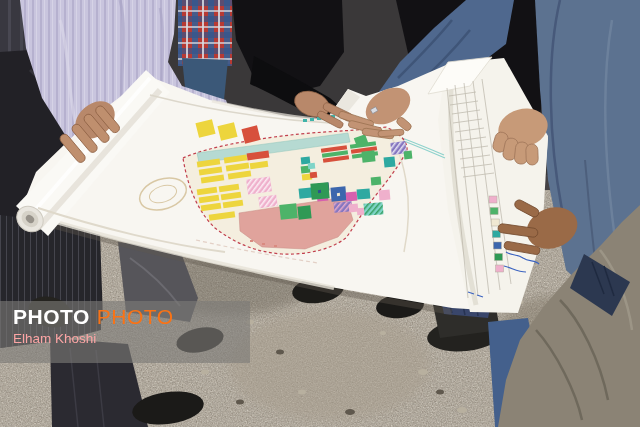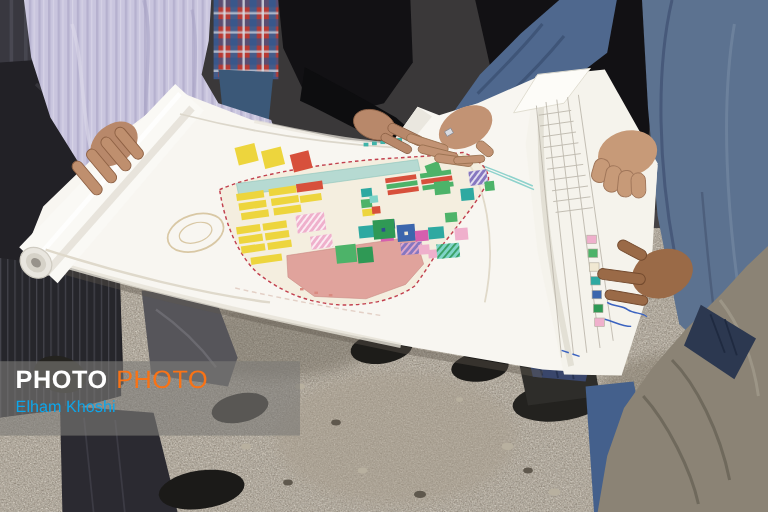--- a/index.html
+++ b/index.html
@@ -5,21 +5,21 @@
   html,body{margin:0;padding:0;background:#222;}
   .stage{position:relative;width:640px;height:427px;overflow:hidden;background:#454245;
          font-family:"Liberation Sans",sans-serif;}
   .stage svg{position:absolute;left:0;top:0;}
   .wm{position:absolute;left:0;top:301px;width:250px;height:62px;
       background:rgba(124,122,120,0.62);color:#fff;box-sizing:border-box;
       padding:5px 0 0 13px;line-height:1.05;}
   .wm .row1{font-size:21px;letter-spacing:0.5px;white-space:nowrap;}
   .wm .agency{font-weight:800;}
   .wm .word{font-weight:400;margin-left:7px;color:#f97316;}
-  .wm .credit{font-size:13.5px;font-weight:400;margin-top:4px;color:#0ea5e9;}
+  .wm .credit{font-size:13.5px;font-weight:400;margin-top:4px;color:#fca5a5;}
 </style>
 </head>
 <body>
 
 <div class="stage">
 <svg width="640" height="427" viewBox="0 0 640 427">
   <defs>
     <pattern id="shirtP" width="8" height="8" patternUnits="userSpaceOnUse">
       <rect width="8" height="8" fill="#c9c5de"></rect>
       <rect width="2" height="8" fill="#b6b1cf"></rect>

